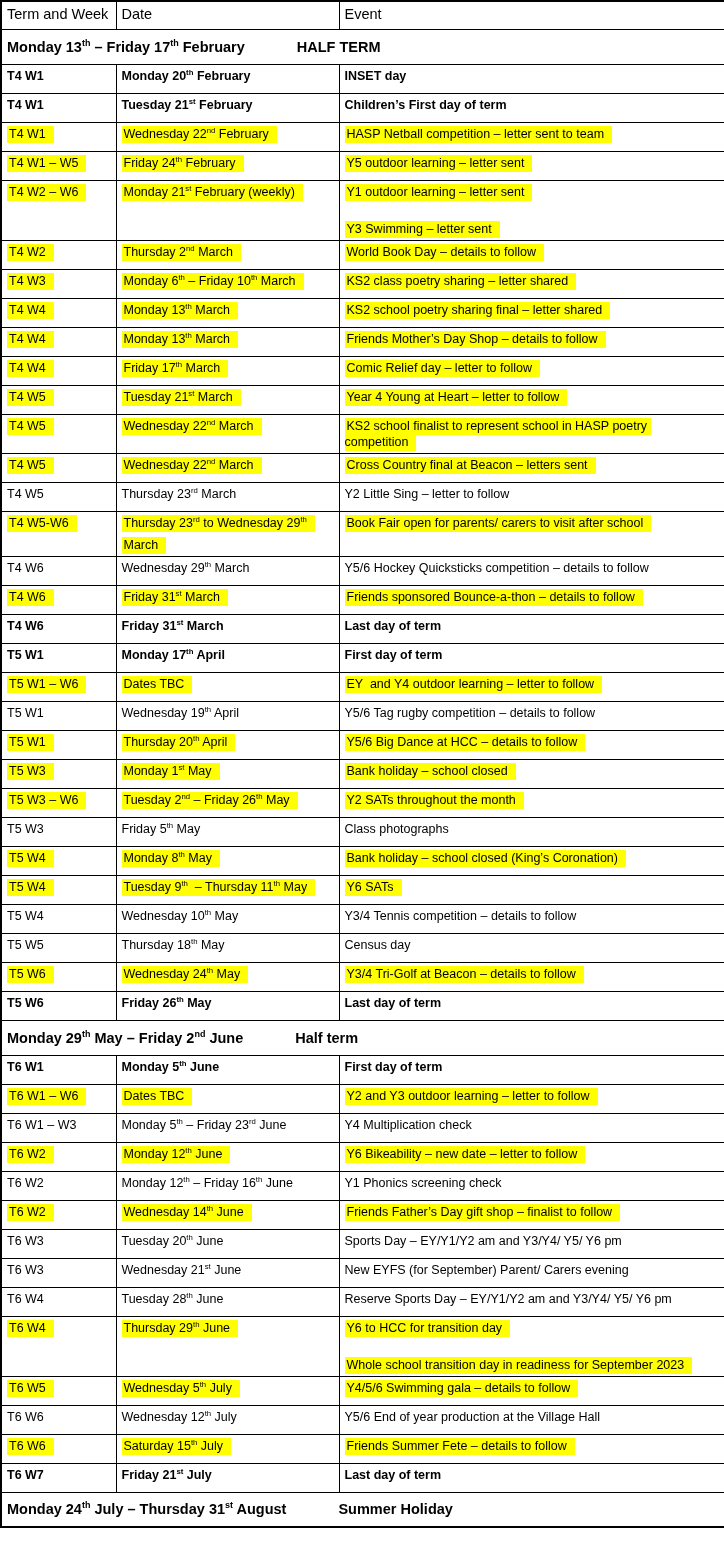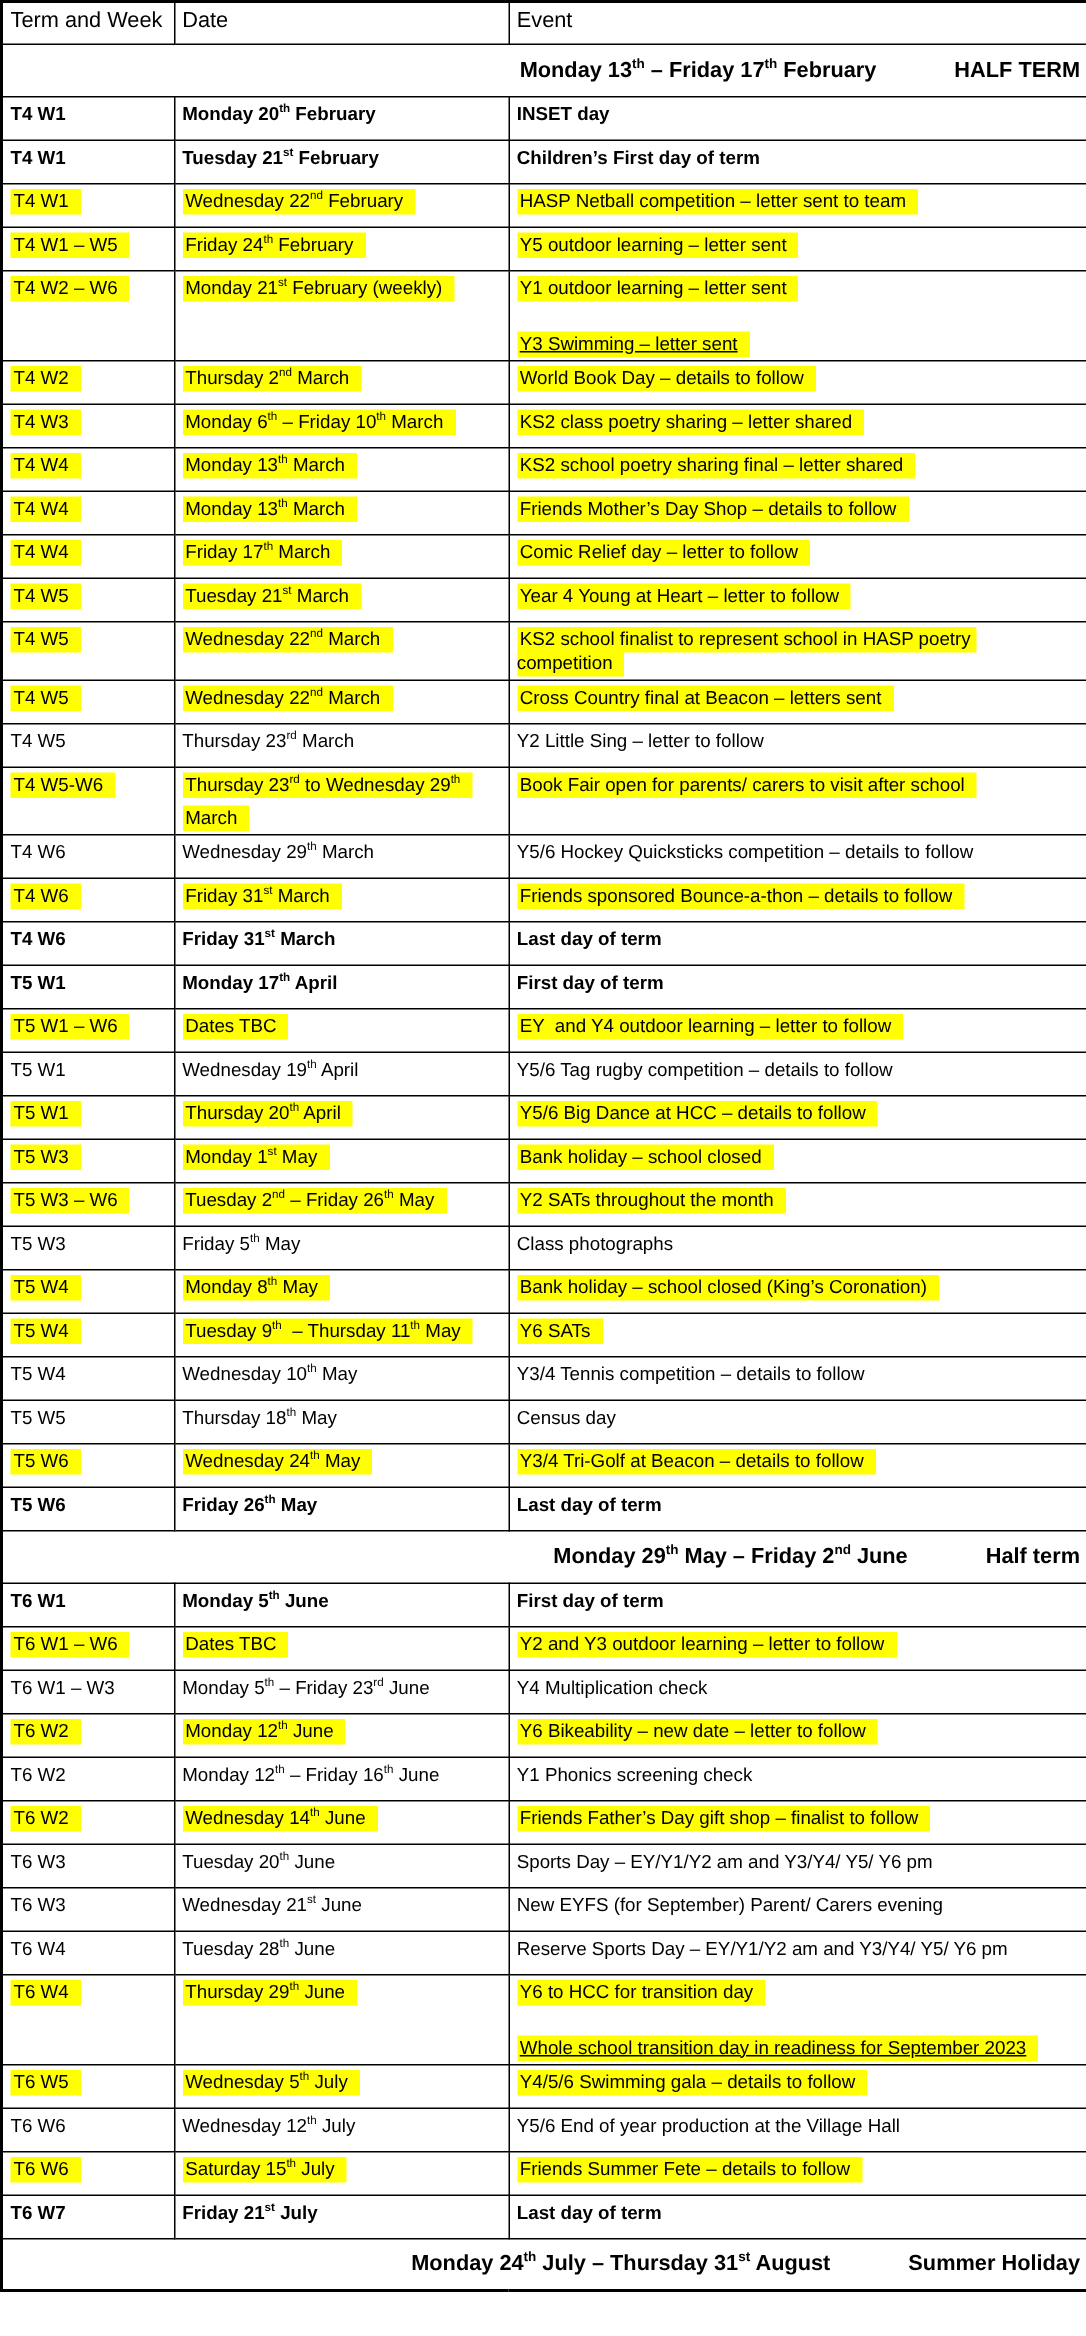--- a/index.html
+++ b/index.html
@@ -32,29 +32,29 @@
     height: 28px;
     line-height: 1.25;
   }
   td.cell {
     font-size: 12.5px;
     height: 29px;
     line-height: 16px;
   }
   td.cell.bold { font-weight: bold; }
   .cell-line { white-space: pre-wrap; }
-  .event-cell .cell-line + .cell-line { margin-top: 21px; text-decoration: underline; }
+  .event-cell .cell-line + .cell-line { margin-top: 21px; }
   .date-cell  .cell-line + .cell-line { margin-top: 6px; }
   .hl {
     background: var(--hl, #FFFF00);
     padding: 1px 8px 2px 2px;
   }
   td.banner {
     height: 35px;
-    text-align: right;
+    text-align: left;
     vertical-align: middle;
     font-weight: bold;
     font-size: 14.5px;
     white-space: pre-wrap;
   }
   .banner-label { margin-left: 52px; }
   sup {
     font-size: 0.62em;
     line-height: 0;
     vertical-align: super;

